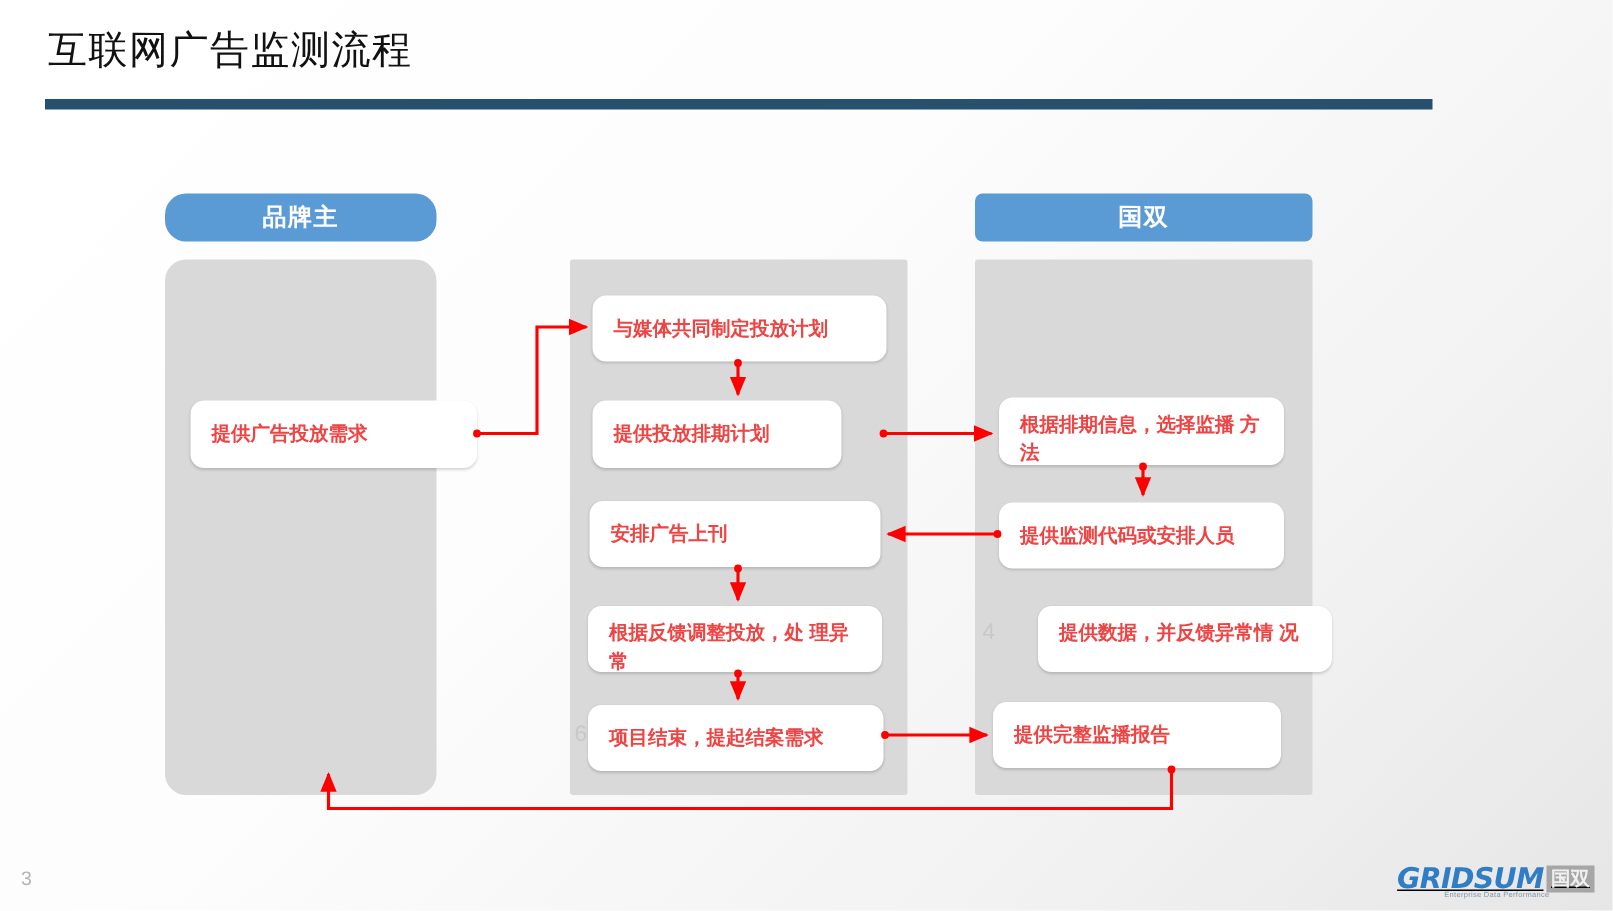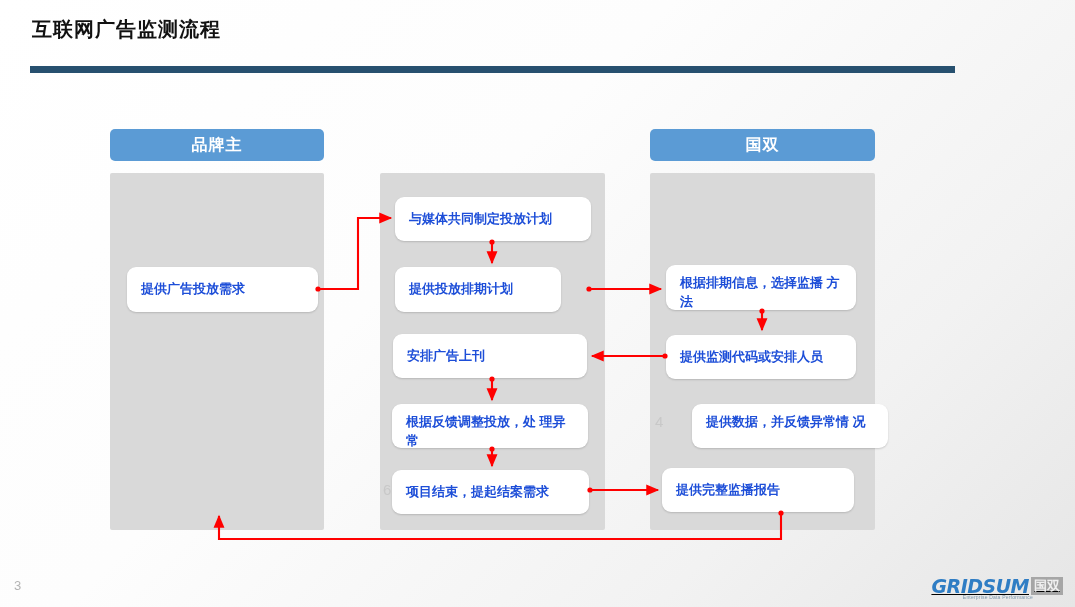--- a/index.html
+++ b/index.html
@@ -19,22 +19,22 @@
     height: 607px;
     background: linear-gradient(135deg, #ffffff 0%, #fdfdfd 40%, #f2f2f2 75%, #e6e6e6 100%);
     overflow: hidden;
   }
 
   
   #title {
     position: absolute;
     left: 32px;
     top: 16px;
-    font-size: 20px;
-    font-weight: bold;
+    font-size: 26px;
+    font-weight: normal;
     color: #111111;
     letter-spacing: 1px;
     white-space: nowrap;
   }
   #title-rule {
     position: absolute;
     left: 30px;
     top: 66px;
     width: 925px;
     height: 7px;
@@ -56,33 +56,33 @@
     justify-content: center;
     letter-spacing: 1px;
   }
   .col-panel {
     position: absolute;
     top: 173px;
     height: 357px;
     background: #d9d9d9;
     border-radius: 2px;
   }
-  #hdr0, #pnl0 { left: 110px; width: 214px; }
+  #hdr0, #pnl0 { left: 110px; width: 181px; border-radius: 14px; }
   #hdr1, #pnl1 { left: 380px; width: 225px; }
   #hdr2, #pnl2 { left: 650px; width: 225px; }
 
   
   .step {
     position: absolute;
     background: #ffffff;
     border-radius: 9px;
     box-shadow: 0 1px 2px rgba(0,0,0,0.16);
     font-size: 13px;
     font-weight: bold;
-    color: #1d4ed8;
+    color: #ef4444;
     line-height: 1.45;
     padding: 0 14px;
     display: flex;
     align-items: center;
     box-sizing: border-box;
   }
   .step.top-align {
     align-items: flex-start;
     padding-top: 9px;
   }

